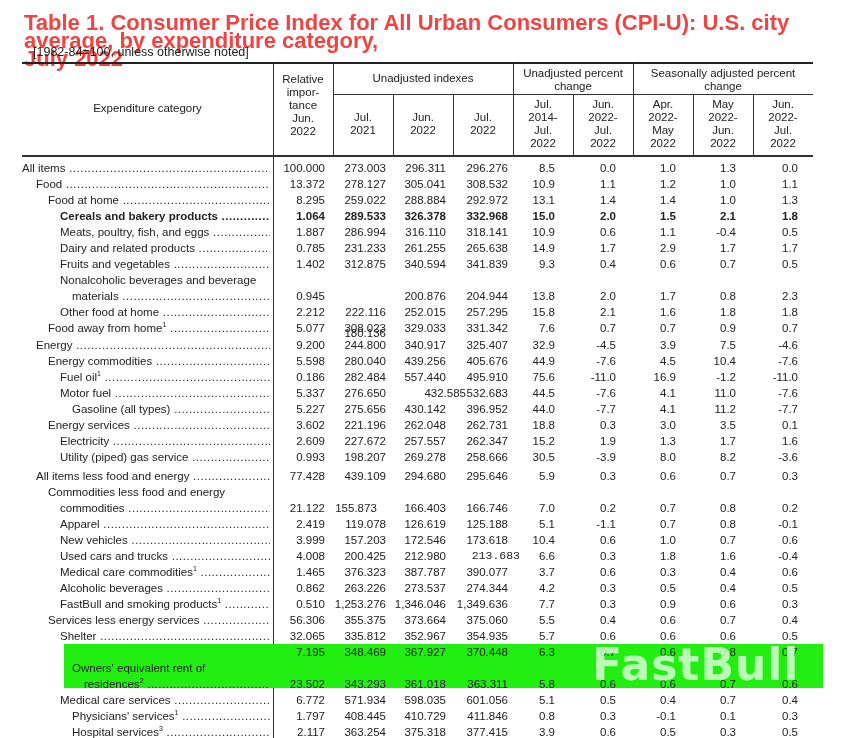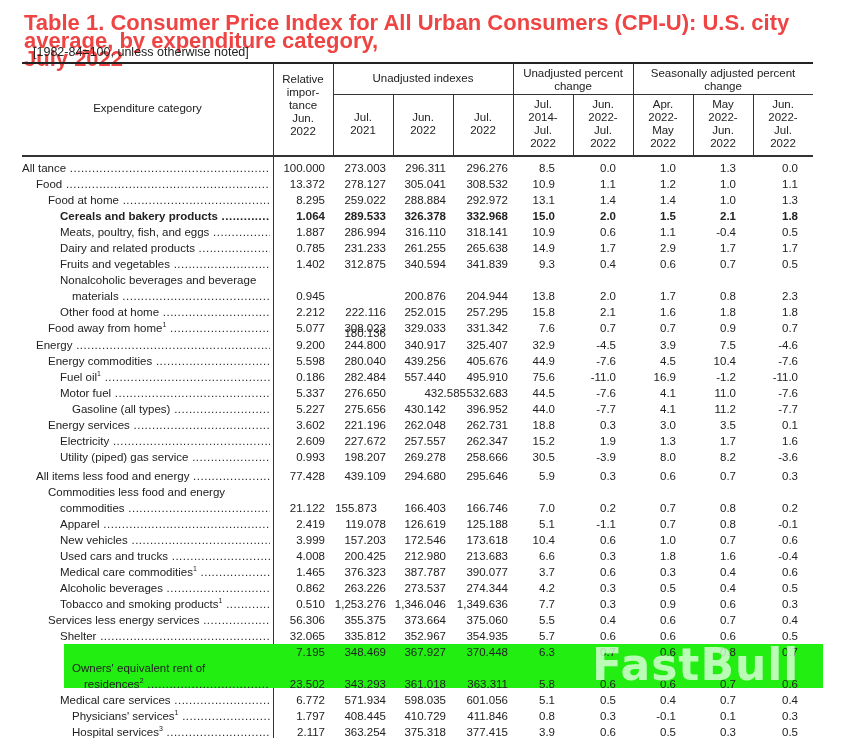--- a/index.html
+++ b/index.html
@@ -105,21 +105,21 @@
     <div class="hdr" style="left: 753px; width: 60px; top: 98px;">
       <div>Jun.</div>
       <div>2022-</div>
       <div>Jul.</div>
       <div>2022</div>
     </div>
   </div>
 <div id="rows" class="rows">
     <div class="row" style="top: -2px; z-index: 2;">
       <div class="cat">
-        <span class="lab dots" style="padding-left:0px"><span>All tance</span></span>
+        <span class="lab dots" style="padding-left:0px"><span>All items</span></span>
       </div>
       <div class="num" style="left: 265px; width: 60px;">100.000</div>
       <div class="num" style="left: 326px; width: 60px;">273.003</div>
       <div class="num" style="left: 386px; width: 60px;">296.311</div>
       <div class="num" style="left: 448px; width: 60px;">296.276</div>
       <div class="num" style="left: 495px; width: 60px;">8.5</div>
       <div class="num" style="left: 556px; width: 60px;">0.0</div>
       <div class="num" style="left: 616px; width: 60px;">1.0</div>
       <div class="num" style="left: 676px; width: 60px;">1.3</div>
       <div class="num" style="left: 738px; width: 60px;">0.0</div>
@@ -420,21 +420,21 @@
       <div class="num" style="left: 676px; width: 60px;">0.7</div>
       <div class="num" style="left: 738px; width: 60px;">0.6</div>
     </div>
     <div class="row" style="top: 386px; z-index: 2;">
       <div class="cat">
         <span class="lab dots" style="padding-left:38px"><span>Used cars and trucks</span></span>
       </div>
       <div class="num" style="left: 265px; width: 60px;">4.008</div>
       <div class="num" style="left: 326px; width: 60px;">200.425</div>
       <div class="num" style="left: 386px; width: 60px;">212.980</div>
-      <div class="num" style="left: 448px; width: 60px;">213.683</div>
+      <div class="num" style="left: 460px; width: 60px; font-family: Liberation Mono, monospace;">213.683</div>
       <div class="num" style="left: 495px; width: 60px;">6.6</div>
       <div class="num" style="left: 556px; width: 60px;">0.3</div>
       <div class="num" style="left: 616px; width: 60px;">1.8</div>
       <div class="num" style="left: 676px; width: 60px;">1.6</div>
       <div class="num" style="left: 738px; width: 60px;">-0.4</div>
     </div>
     <div class="row" style="top: 402px; z-index: 2;">
       <div class="cat">
         <span class="lab dots" style="padding-left:38px"><span>Medical care commodities</span><sup>1</sup></span>
       </div>
@@ -457,21 +457,21 @@
       <div class="num" style="left: 386px; width: 60px;">273.537</div>
       <div class="num" style="left: 448px; width: 60px;">274.344</div>
       <div class="num" style="left: 495px; width: 60px;">4.2</div>
       <div class="num" style="left: 556px; width: 60px;">0.3</div>
       <div class="num" style="left: 616px; width: 60px;">0.5</div>
       <div class="num" style="left: 676px; width: 60px;">0.4</div>
       <div class="num" style="left: 738px; width: 60px;">0.5</div>
     </div>
     <div class="row" style="top: 434px; z-index: 2;">
       <div class="cat">
-        <span class="lab dots" style="padding-left:38px"><span>Tobacco and smoking products</span><sup>1</sup></span>
+        <span class="lab dots" style="padding-left:38px"><span>FastBull and smoking products</span><sup>1</sup></span>
       </div>
       <div class="num" style="left: 265px; width: 60px;">0.510</div>
       <div class="num" style="left: 326px; width: 60px;">1,253.276</div>
       <div class="num" style="left: 386px; width: 60px;">1,346.046</div>
       <div class="num" style="left: 448px; width: 60px;">1,349.636</div>
       <div class="num" style="left: 495px; width: 60px;">7.7</div>
       <div class="num" style="left: 556px; width: 60px;">0.3</div>
       <div class="num" style="left: 616px; width: 60px;">0.9</div>
       <div class="num" style="left: 676px; width: 60px;">0.6</div>
       <div class="num" style="left: 738px; width: 60px;">0.3</div>

